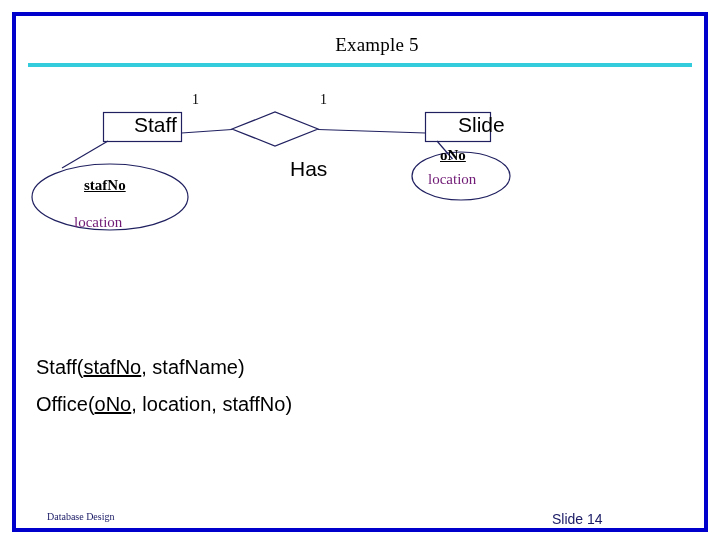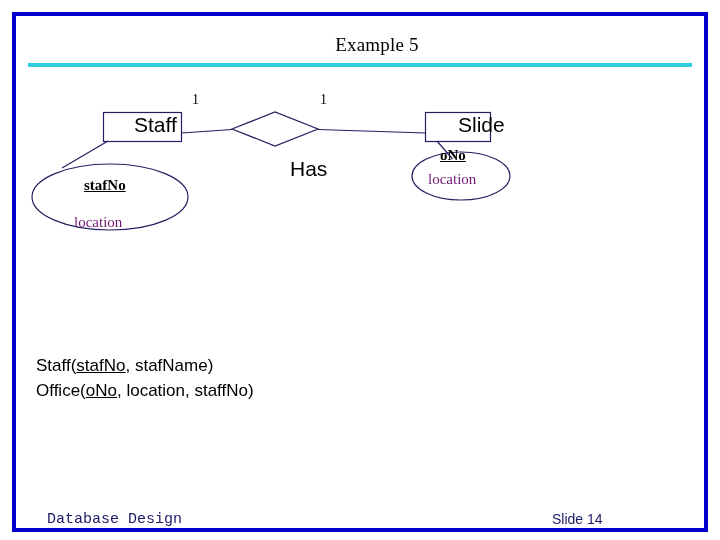--- a/index.html
+++ b/index.html
@@ -84,33 +84,33 @@
     font-family: "Liberation Serif", serif;
     font-size: 15px;
     color: #701a75;
   }
 
   
   .schema-line {
     position: absolute;
     left: 36px;
     font-family: "Liberation Sans", sans-serif;
-    font-size: 17px;
+    font-size: 20px;
     color: #000000;
     white-space: nowrap;
   }
   .schema-line u { text-decoration: underline; }
 
   
   #footer-left {
     position: absolute;
     left: 47px;
     top: 511px;
-    font-family: Liberation Mono, monospace;
-    font-size: 15px;
+    font-family: Liberation Serif, serif;
+    font-size: 10px;
     color: #1a1a66;
   }
   #footer-right {
     position: absolute;
     left: 552px;
     top: 511px;
     font-family: "Liberation Sans", sans-serif;
     font-size: 14px;
     color: #1a1a66;
   }
@@ -157,20 +157,20 @@
 
   <div class="lbl attr-key" style="left:84px; top:177px;">stafNo</div>
   <div class="lbl attr-plain" style="left:74px; top:214px;">location</div>
 
   <div class="lbl attr-key" style="left:440px; top:147px;">oNo</div>
   <div class="lbl attr-plain" style="left:428px; top:171px;">location</div>
 
   <div class="schema-line" style="top:356px;">
     <span>Staff(</span><u>stafNo</u><span>, stafName)</span>
   </div>
-  <div class="schema-line" style="top:381px;">
+  <div class="schema-line" style="top:393px;">
     <span>Office(</span><u>oNo</u><span>, location, staffNo)</span>
   </div>
 
   <div id="footer-left">Database Design</div>
   <div id="footer-right">Slide 14</div>
 
 </div>
 
 </body></html>

